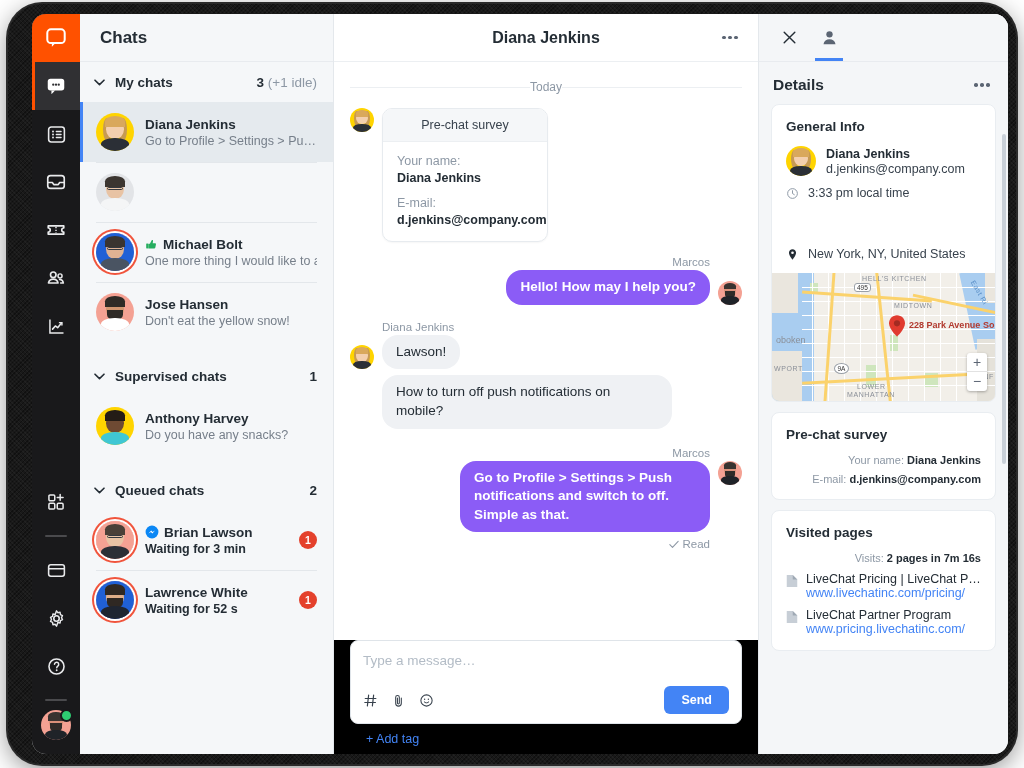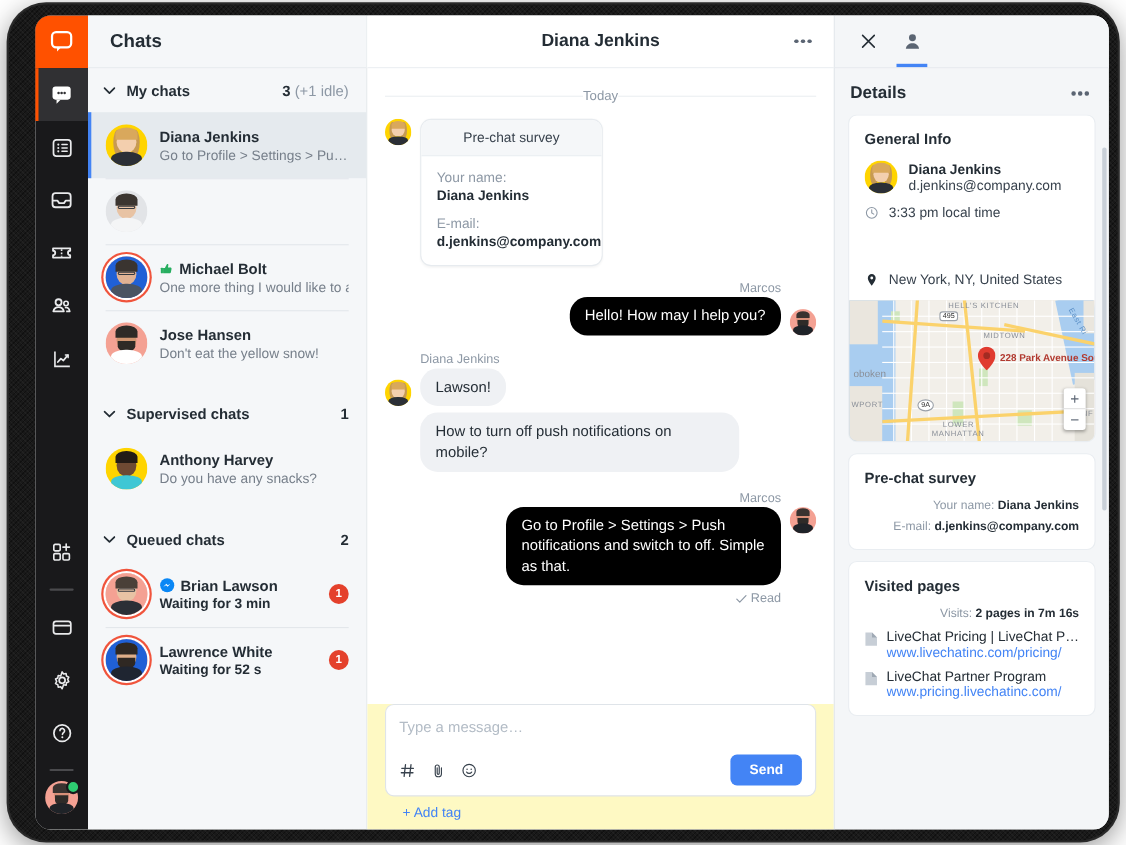--- a/index.html
+++ b/index.html
@@ -175,27 +175,27 @@
   .survey-card .sc-body { padding: 12px 14px 14px 14px;}
   .sc-label { font-size:12.5px; color:#8d98a5; margin-bottom:3px;}
   .sc-value { font-size:12.5px; color:#242d35; font-weight:600; margin-bottom:11px;}
   .sc-value:last-child { margin-bottom:0;}
 
   .bubble {
     max-width: 270px; border-radius: 16px; padding: 8px 14px;
     font-size: 13.5px; line-height: 1.38;
   }
   .bubble.in { background:#eff1f4; color:#242d35; }
-  .bubble.out { background:#000000; color:#fff; }
+  .bubble.out { background:#8b5cf6; color:#fff;font-weight:bold; }
   .read {
     text-align:right; font-size:11.5px; color:#8d98a5; margin-top:3px; margin-right:32px;
     display:flex; justify-content:flex-end; align-items:center; gap:4px;
   }
 
-  .composer-wrap { padding: 0 16px 8px 16px; background:#fef9c3;}
+  .composer-wrap { padding: 0 16px 8px 16px; background:#000000;}
   .composer {
     border:1px solid #dfe4e9; border-radius:8px; background:#fff;
     padding: 12px 12px 9px 12px; height: 84px;
     display:flex; flex-direction:column;
   }
   .composer .ph { font-size:13.5px; color:#b3bcc6; flex:1 1 auto;}
   .composer-bottom { display:flex; align-items:center; gap:13px;}
   .composer-bottom .tool { cursor:pointer; display:flex; align-items:center;}
   .send-btn {
     margin-left:auto; background:#4384f5; color:#fff; border:none;

